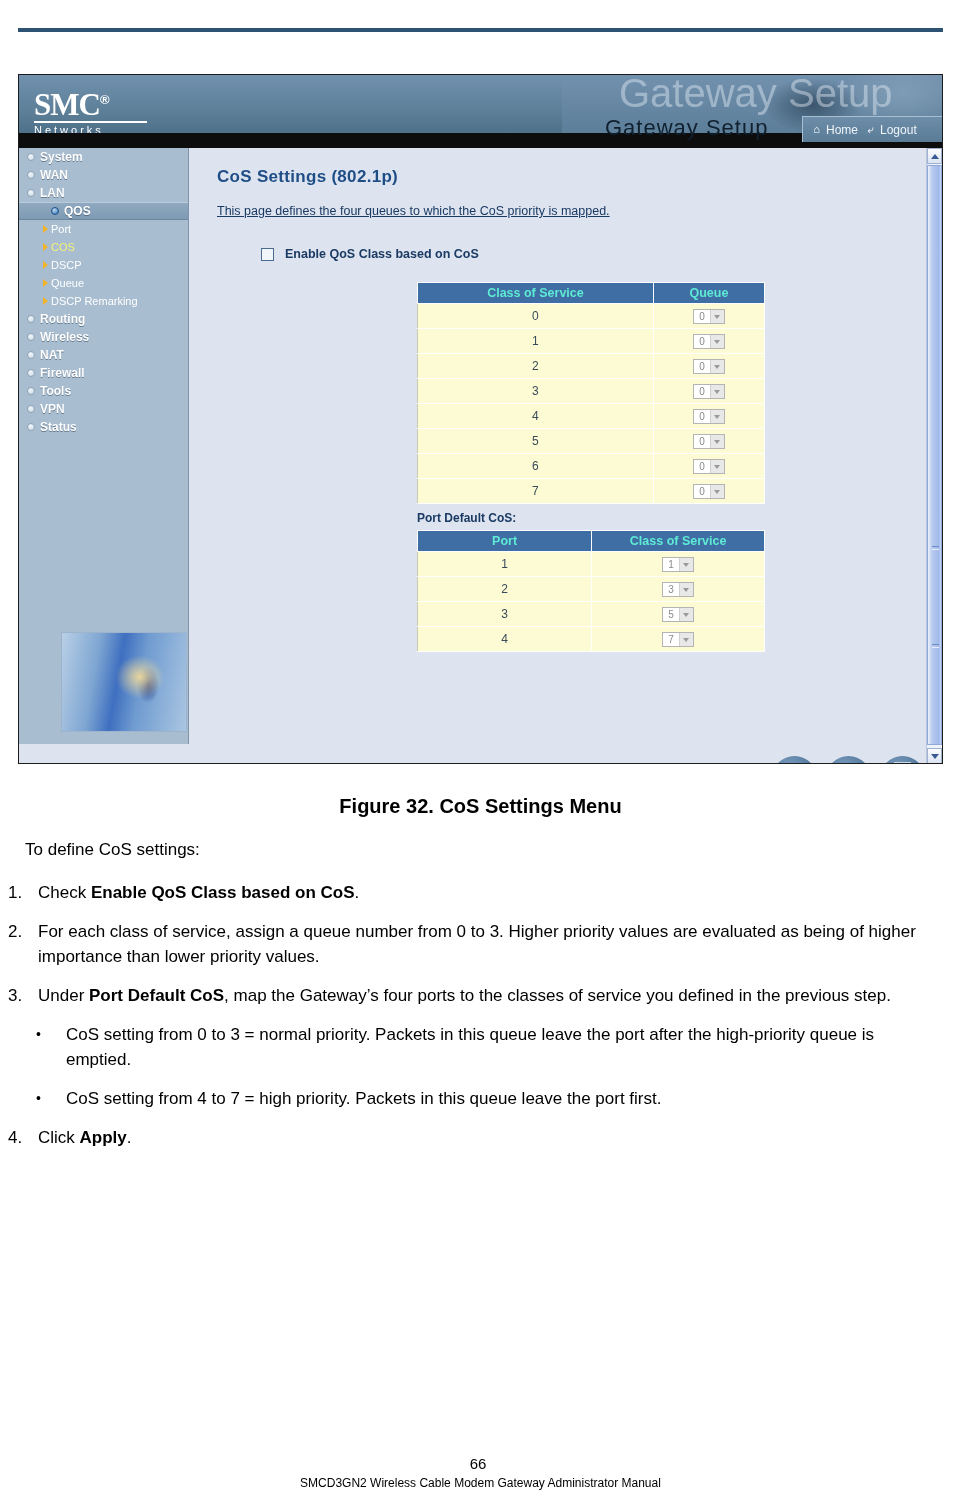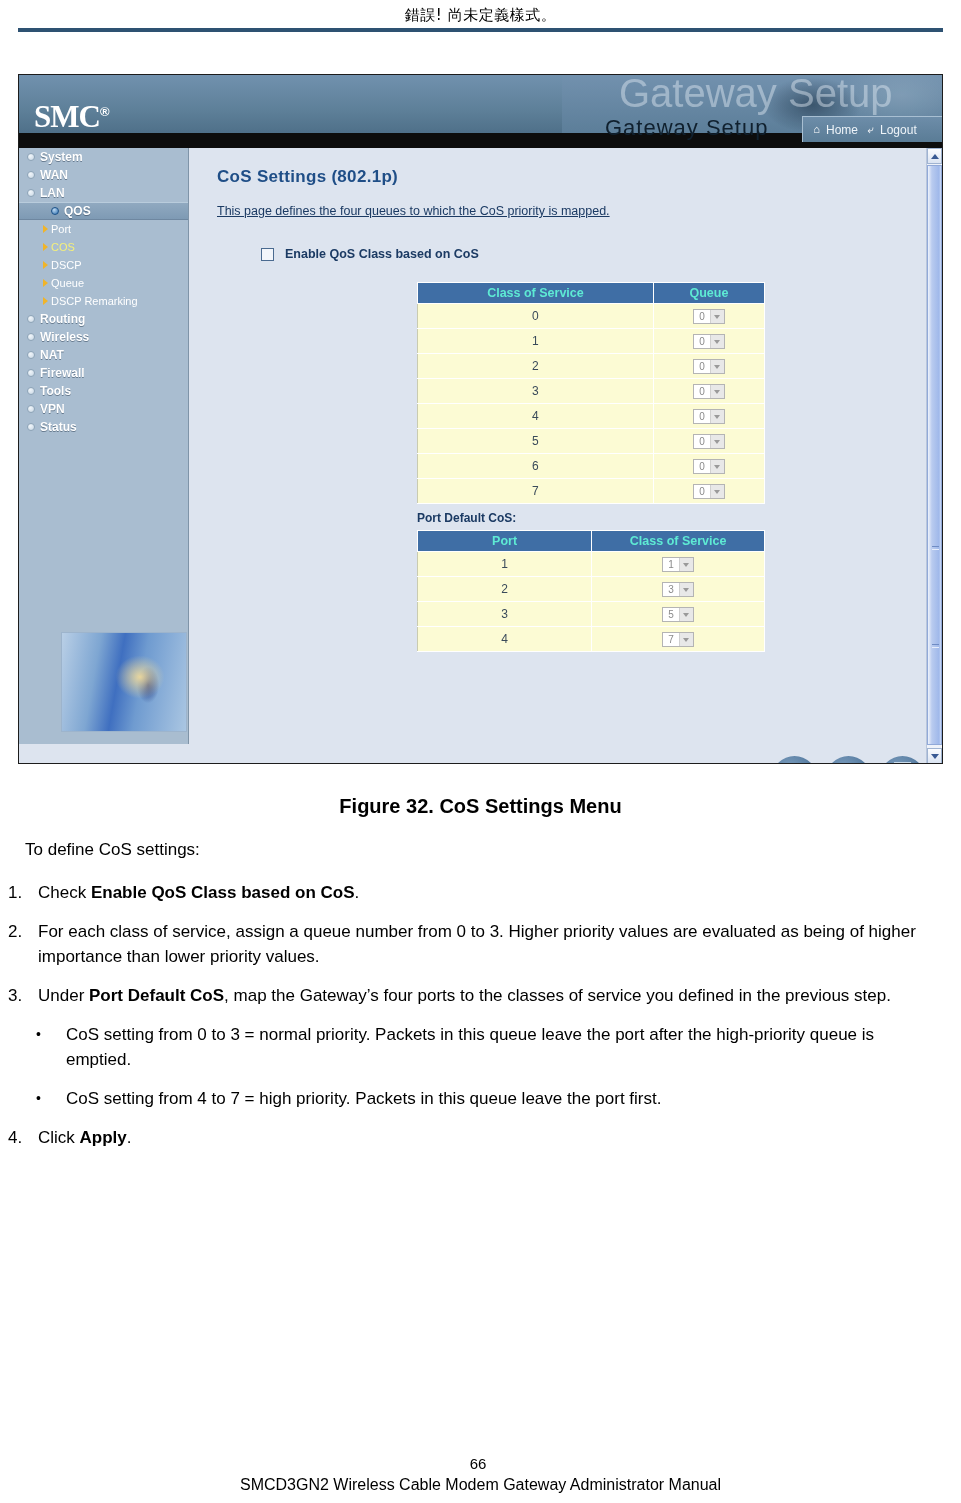--- a/index.html
+++ b/index.html
@@ -76,21 +76,21 @@
     position: absolute;
     top: -4px; left: 600px;
     font-family: "Liberation Sans", sans-serif;
     font-size: 40px;
     color: rgba(226,236,245,.45);
     letter-spacing: 0px;
     white-space: nowrap;
   }
   .smc-logo {
     position: absolute;
-    top: 21px; left: 15px;
+    top: 9px; left: 15px;
     width: 130px;
   }
   .smc-wordmark {
     font-family: "Liberation Serif", serif;
     font-weight: bold;
     font-size: 31px;
     line-height: 31px;
     color: #ffffff;
     letter-spacing: -1px;
   }
@@ -473,28 +473,27 @@
     top: 1455px; left: 0;
     width: 956px;
     text-align: center;
     font-size: 15px;
   }
   .footer-txt {
     position: absolute;
     top: 1476px; left: 0;
     width: 961px;
     text-align: center;
-    font-size: 16px;
+    font-size: 12px;
   }
 </style>
 </head>
 <body>
 
 <div class="doc-header">
-  <div class="doc-header-text">錯誤! 尚未定義樣式。</div>
   <div class="doc-header-rule"></div>
 </div>
 
 <div class="shot">
 
   <div class="banner">
     <div class="banner-photo"></div>
     <div class="ghost-title">Gateway Setup</div>
     <div class="smc-logo">
       <div class="smc-wordmark"><span>SMC</span><span class="smc-reg">®</span></div>

